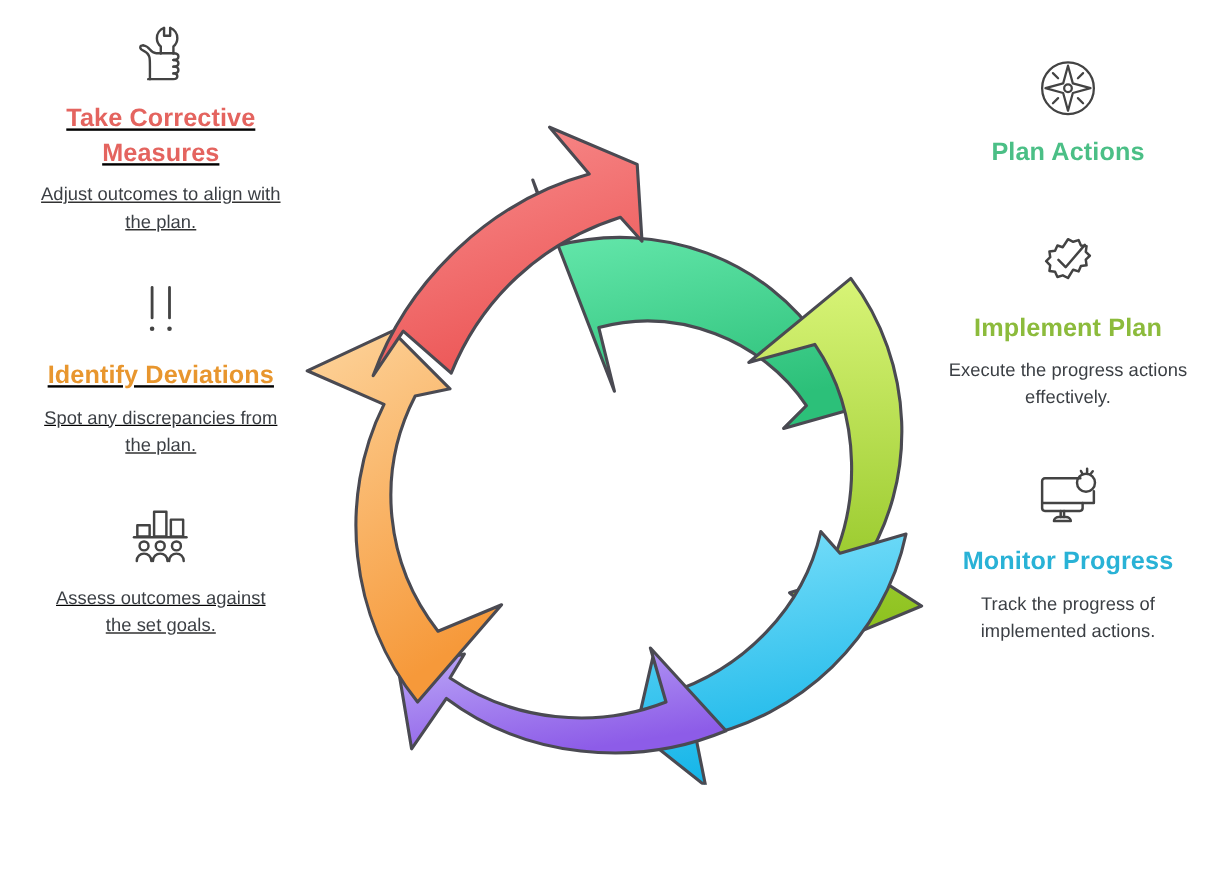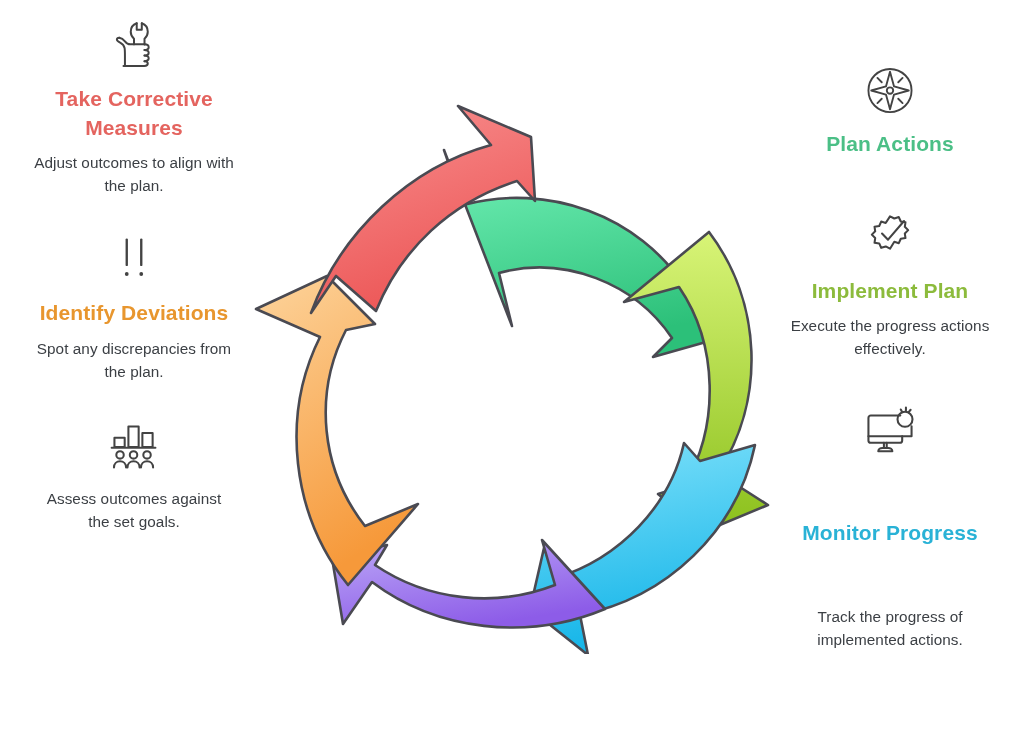--- a/index.html
+++ b/index.html
@@ -26,22 +26,22 @@
   .col {
     position: absolute;
     top: 0;
     width: 268px;
     height: 747px;
     display: flex;
     flex-direction: column;
     justify-content: flex-start;
     box-sizing: border-box;
   }
-  .col-left  { left: 0px;  padding: 14px 30px 0 30px; }
-  .col-right { right: 0px; padding: 59px 30px 0 30px; }
+  .col-left  { left: 0px;  padding: 14px 30px 0 30px; text-decoration: underline; }
+  .col-right { right: 0px; padding: 42px 30px 0 30px; }
 
   .item {
     display: flex;
     flex-direction: column;
     align-items: center;
     text-align: center;
     width: 100%;
   }
   .col-left  .item { margin-bottom: 27px; }
   .col-right .item { margin-bottom: 30px; }
@@ -161,21 +161,21 @@
       <div class="item-icon">
         <svg viewBox="0 0 64 58" width="60" height="55" fill="none" stroke="#434343" stroke-width="2.2" stroke-linecap="round" stroke-linejoin="round">
           <path d="M32 7.5l4.6 2.3 4.8-1.5 2.1 4.7 5 .7-.7 5 3.6 3.5-3.6 3.5.7 5-5 .7-2.1 4.7-4.8-1.5L32 42l-4.6-2.4-4.8 1.5-2.1-4.7-5-.7.7-5L12.6 27l3.6-3.5-.7-5 5-.7 2.1-4.7 4.8 1.5z"></path>
           <path d="M23.5 25.8l6.4 6.6L47 12.5"></path>
         </svg>
       </div>
       <div class="item-title" style="color:#8cbb3c">Implement Plan</div>
       <div class="item-desc">Execute the progress actions effectively.</div>
     </div>
 
-    <div class="item" style="margin-top:10px;gap:48px;">
+    <div class="item" style="margin-top:10px;">
       <div class="item-icon">
         <svg viewBox="0 0 64 58" width="60" height="55" fill="none" stroke="#434343" stroke-width="2.2" stroke-linecap="round" stroke-linejoin="round">
           <path d="M43 12H11.5a2.5 2.5 0 0 0-2.5 2.5V34h46V23.5"></path>
           <path d="M9 34v4.5a2.5 2.5 0 0 0 2.5 2.5h31a2.5 2.5 0 0 0 2.5-2.5V34"></path>
           <path d="M25.5 41v5.5M28.5 41v5.5"></path>
           <path d="M19.5 50h15c0-2-2-3.5-4.5-3.5h-6c-2.5 0-4.5 1.5-4.5 3.5z"></path>
           <circle cx="48" cy="16" r="8"></circle>
           <path d="M43.5 5.5l1.6 3M49 3.5v3.2M54 5.8l-2.1 2.6"></path>
         </svg>
       </div>

